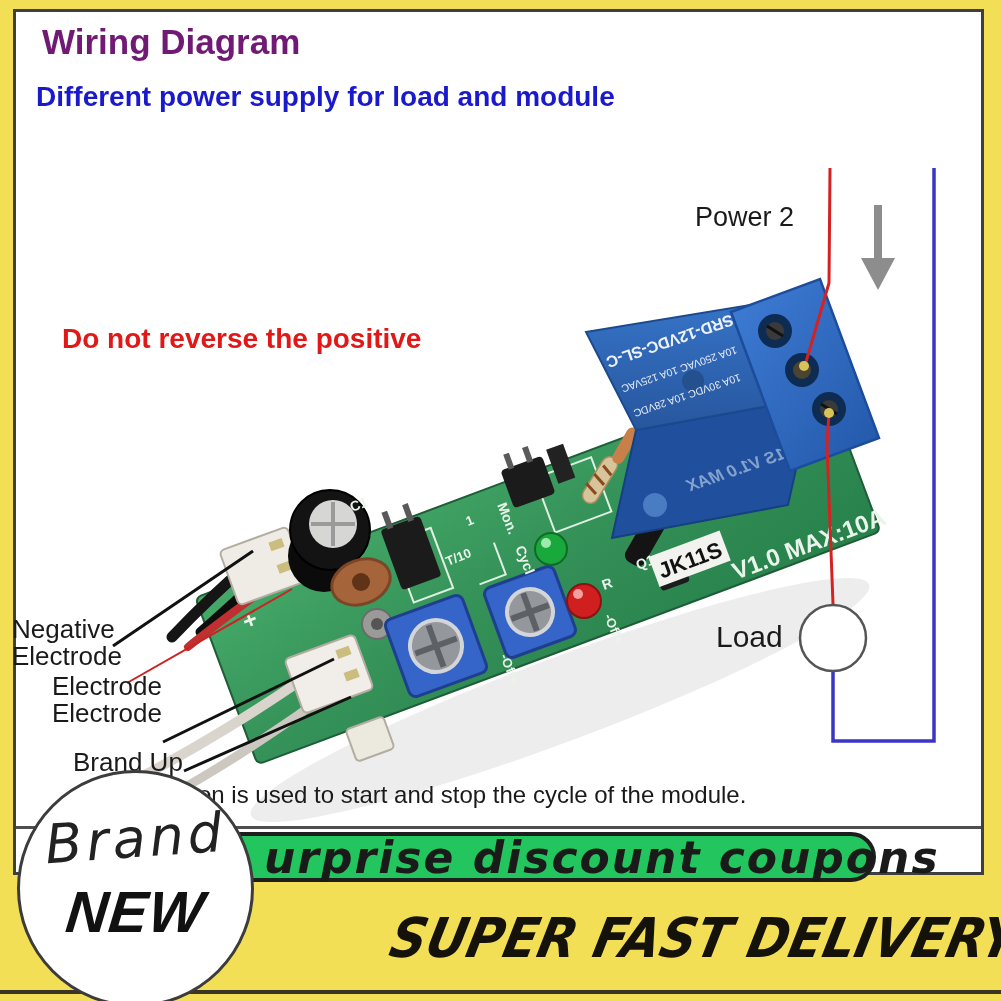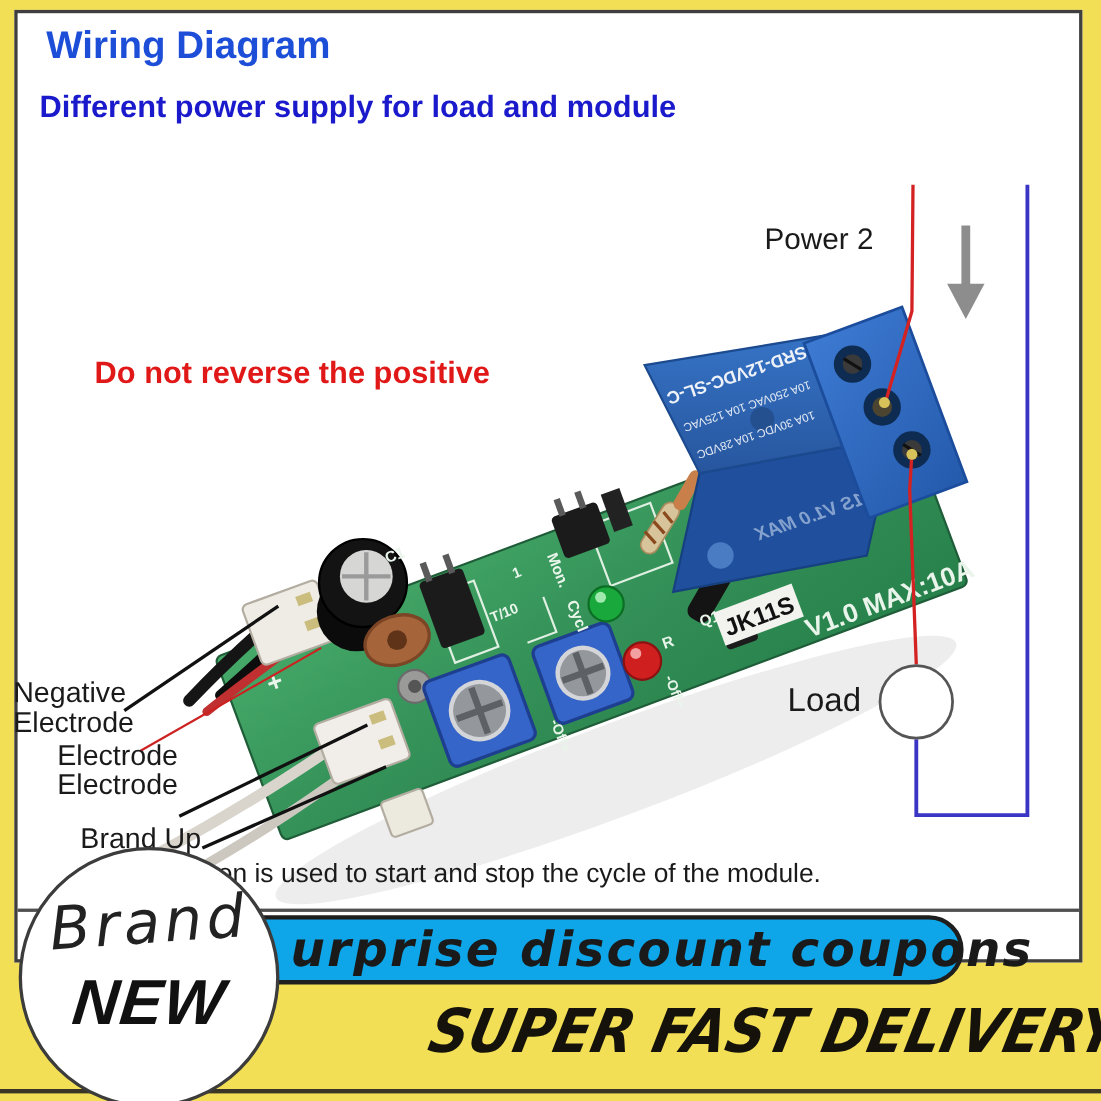--- a/index.html
+++ b/index.html
@@ -8,35 +8,35 @@
     background:#f3df55;
     font-family:"Liberation Sans", sans-serif;
     color:#1a1a1a;
   }
   .abs{position:absolute;}
   #panel{
     left:13px;top:9px;width:971px;height:866px;
     background:#ffffff;border:3px solid #3f3f3f;box-sizing:border-box;
     z-index:0;
   }
-  #title{left:42px;top:22px;font-size:35px;font-weight:bold;color:#1d4ed8;z-index:1;}
+  #title{left:42px;top:22px;font-size:35px;font-weight:bold;color:#701a75;z-index:1;}
   #subtitle{left:36px;top:81px;font-size:28px;font-weight:bold;z-index:1;}
   #warning{left:62px;top:322px;font-size:28px;font-weight:bold;line-height:34px;z-index:1;}
   #warning .l2{margin-left:10px;}
   #power2{left:695px;top:202px;font-size:27px;z-index:1;}
   #loadlbl{left:716px;top:620px;font-size:30px;z-index:3;}
   .ptr{font-size:26px;line-height:27px;z-index:3;}
   #neglbl{left:12px;top:616px;}
   #poslbl{left:52px;top:673px;}
   #startlbl{left:73px;top:749px;}
   #note{left:198px;top:781px;font-size:24px;z-index:3;}
   #rule{left:16px;top:826px;width:965px;height:3px;background:#4f4f4f;z-index:2;}
   #svgwrap{left:0;top:0;width:1001px;height:1001px;z-index:2;}
   #pill{
-    left:60px;top:832px;width:816px;height:63px;background:#0ea5e9;
+    left:60px;top:832px;width:816px;height:50px;background:#22c55e;
     border:4px solid #1e1e1e;border-radius:34px;box-sizing:border-box;z-index:5;
     display:flex;align-items:center;
   }
   #pill span{
     margin-left:200px;font-size:44px;font-weight:bold;font-style:italic;
     letter-spacing:2px;font-family:"DejaVu Sans", sans-serif;white-space:nowrap;
   }
   #badge{
     left:17px;top:770px;width:237px;height:237px;border-radius:50%;
     background:#ffffff;border:3px solid #3c3c3c;box-sizing:border-box;z-index:6;
@@ -59,21 +59,21 @@
   #bottomline{left:0;top:990px;width:1001px;height:4px;background:#3a3524;z-index:3;}
 </style>
 </head>
 <body>
 
 <div id="panel" class="abs"></div>
 
 <div id="title" class="abs">Wiring Diagram</div>
 <div id="subtitle" class="abs" style="color:#1a1acc;">Different power supply for load and module</div>
 
-<div id="warning" class="abs" style="color:#e11818;margin-left:24px;">
+<div id="warning" class="abs" style="color:#e11818;">
   <div>Do not reverse the positive</div>
 </div>
 
 <div id="power2" class="abs">Power 2</div>
 <div id="loadlbl" class="abs">Load</div>
 
 <div id="neglbl" class="abs ptr">
   <div>Negative</div>
   <div>Electrode</div>
 </div>

